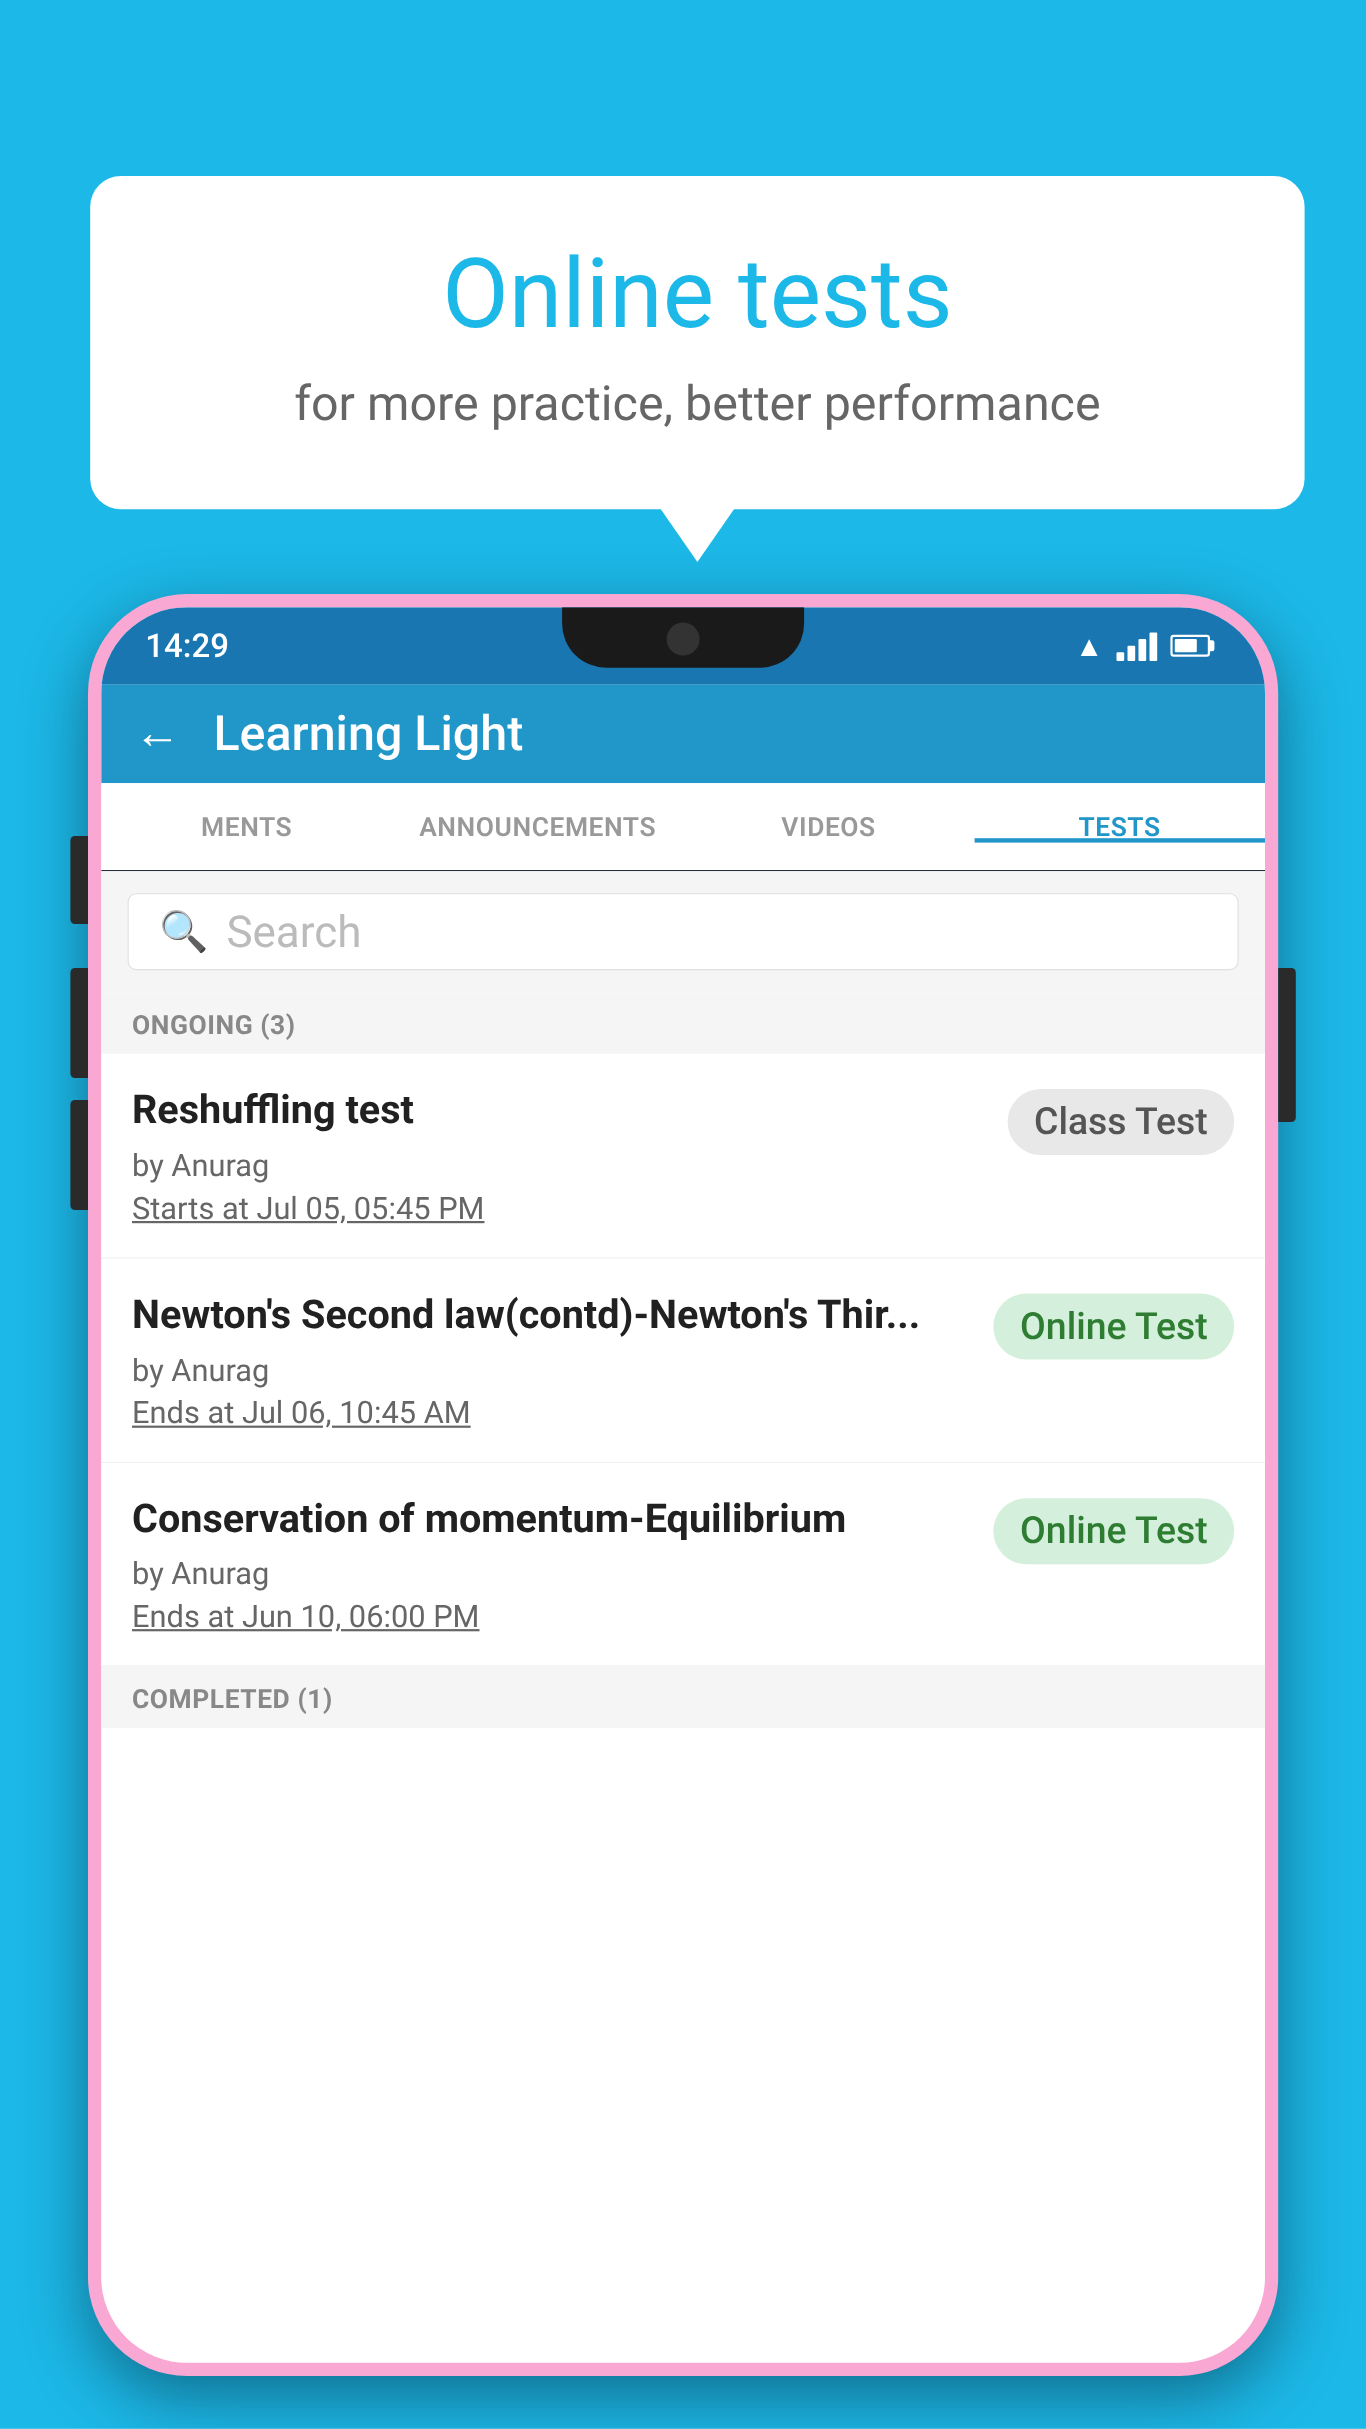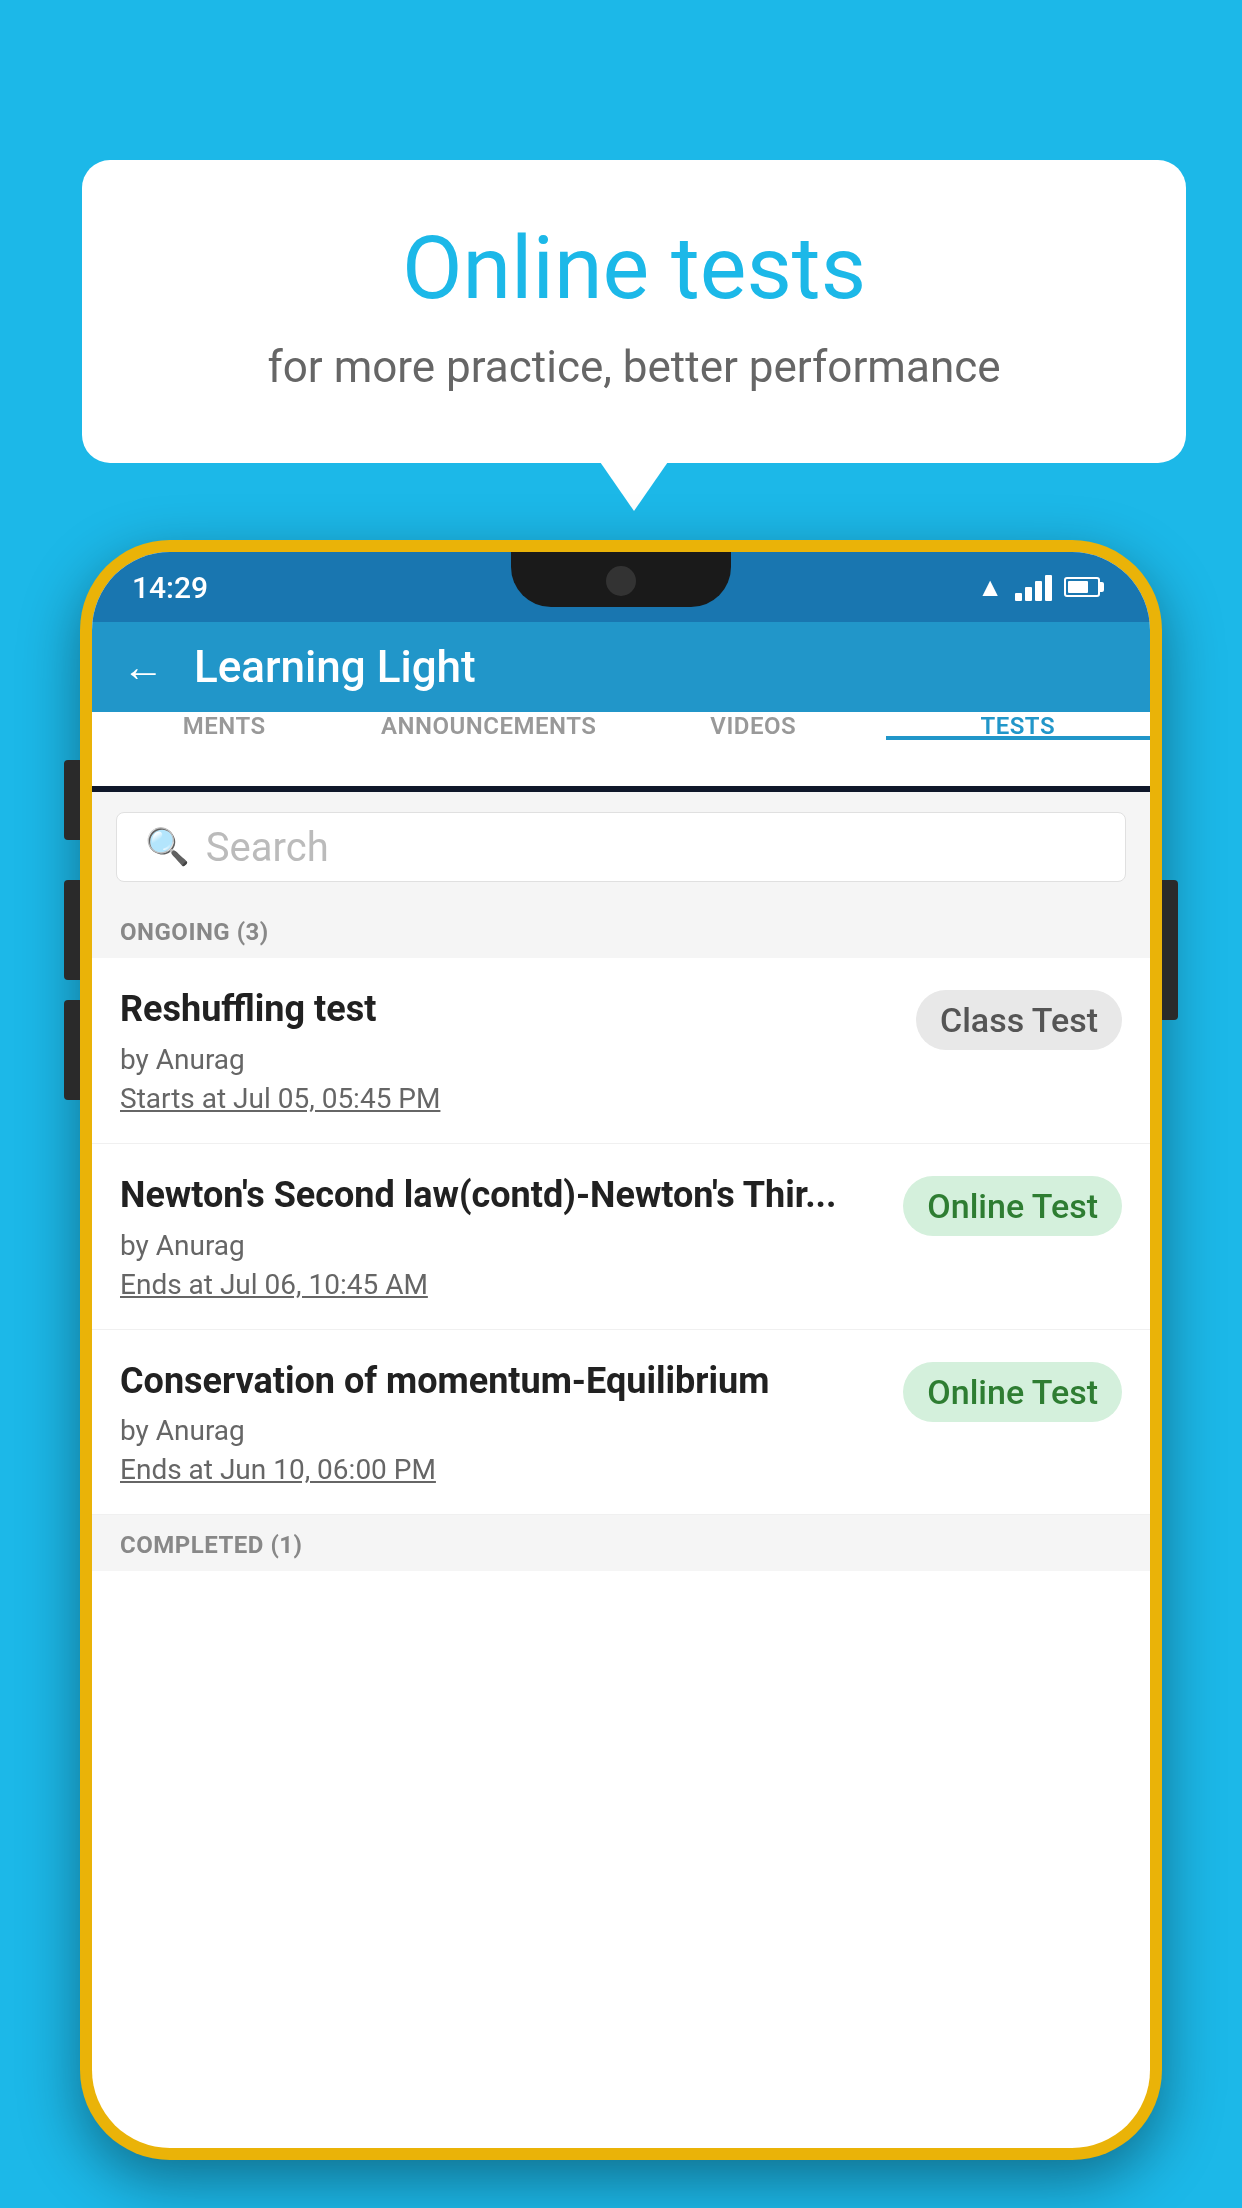--- a/index.html
+++ b/index.html
@@ -68,21 +68,21 @@
       position: absolute;
       top: 540px;
       left: 80px;
       right: 80px;
       height: 1620px;
     }
 
     .phone-frame {
       width: 100%;
       height: 100%;
-      background: #eab308;
+      background: #f9a8d4;
       border-radius: 90px;
       position: relative;
       padding: 12px;
       box-shadow: 0 20px 60px rgba(0,0,0,0.4);
     }
 
     .phone-screen {
       width: 100%;
       height: 100%;
       background: white;
@@ -253,22 +253,22 @@
       font-size: 44px;
       font-weight: 500;
     }
 
     
     .tabs-container {
       width: 100%;
       height: 80px;
       background: white;
       display: flex;
-      align-items: flex-start;
-      border-bottom: 6px solid #0f172a;
+      align-items: center;
+      border-bottom: 1px solid #0f172a;
       overflow: hidden;
     }
 
     .tab-item {
       flex: 1;
       display: flex;
       align-items: center;
       justify-content: center;
       font-size: 24px;
       font-weight: 600;

